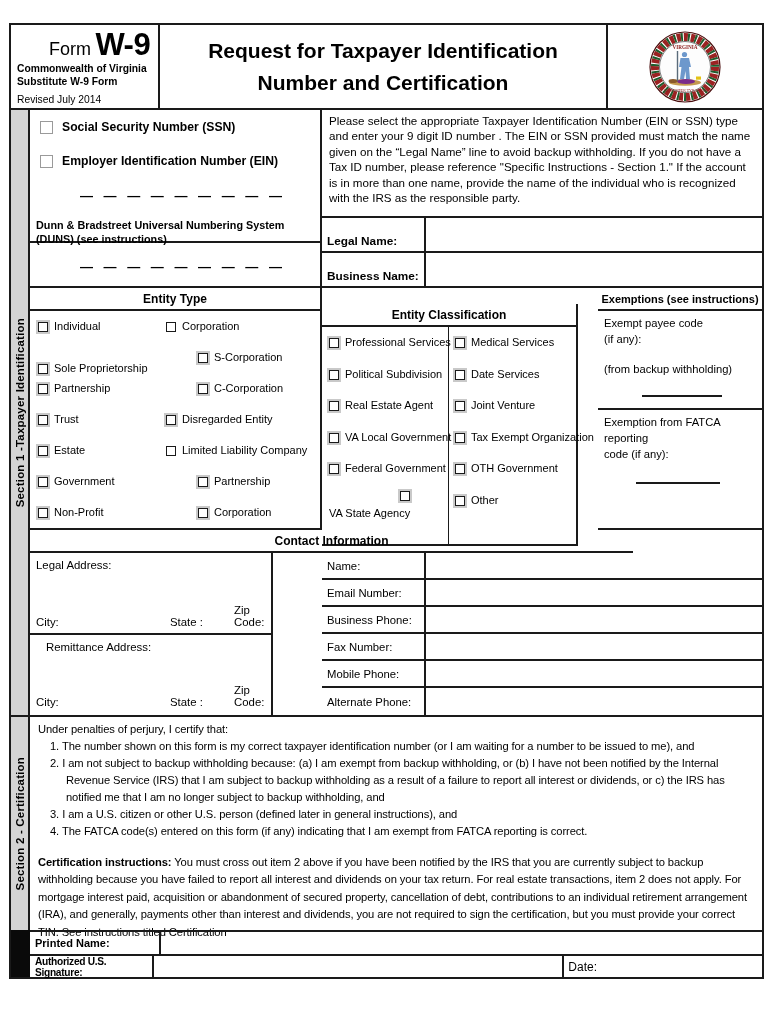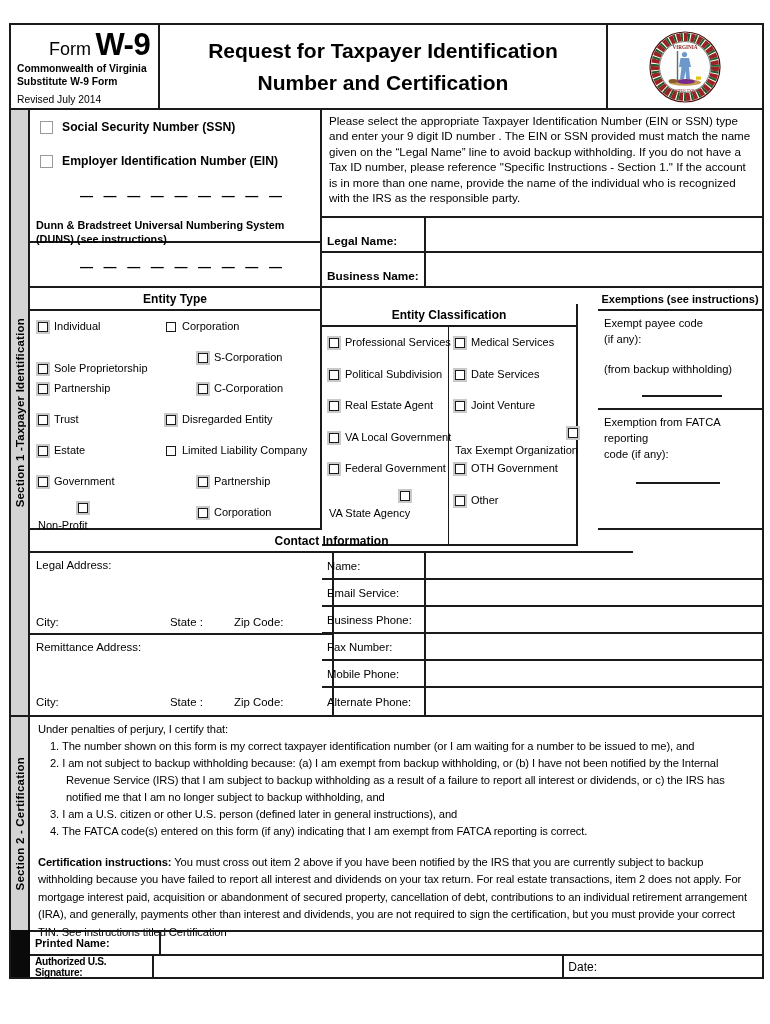--- a/index.html
+++ b/index.html
@@ -149,21 +149,21 @@
             <span>Limited Liability Company</span>
           </div>
       <div class="cbi" style="left:8px;top:161px;">
             <span class="cb field"></span>
             <span>Government</span>
           </div>
       <div class="cbi" style="left:168px;top:161px;">
             <span class="cb field"></span>
             <span>Partnership</span>
           </div>
-      <div class="cbi" style="left:8px;top:192px;flex-direction:column;">
+      <div class="cbi" style="left:8px;top:192px;">
             <span class="cb field"></span>
             <span>Non-Profit</span>
           </div>
       <div class="cbi" style="left:168px;top:192px;">
             <span class="cb field"></span>
             <span>Corporation</span>
           </div>
     </div>
   </div>
 
@@ -192,21 +192,21 @@
             <span>Real Estate Agent</span>
           </div>
       <div class="cbi" style="left:133px;top:69px;">
             <span class="cb field"></span>
             <span>Joint Venture</span>
           </div>
       <div class="cbi" style="left:7px;top:101px;">
             <span class="cb field"></span>
             <span>VA Local Government</span>
           </div>
-      <div class="cbi" style="left:133px;top:101px;flex-direction:column;">
+      <div class="cbi" style="left:133px;top:101px;">
             <span class="cb field"></span>
             <span>Tax Exempt Organization</span>
           </div>
       <div class="cbi" style="left:7px;top:132px;">
             <span class="cb field"></span>
             <span>Federal Government</span>
           </div>
       <div class="cbi" style="left:133px;top:132px;">
             <span class="cb field"></span>
             <span>OTH Government</span>
@@ -233,42 +233,42 @@
     </div>
     <div class="exm" style="height:118px;">
       <div>Exemption from FATCA reporting</div>
       <div>code (if any):</div>
       <div class="blankline" style="left:38px;top:72px;width:84px;"></div>
     </div>
   </div>
 
   <div class="abs colhdr b-b" style="left:19px;top:505px;width:603px;height:23px;">Contact Information</div>
 
-  <div class="abs b-r" style="left:19px;top:528px;width:304px;height:162px;">
+  <div class="abs b-r" style="left:19px;top:528px;width:243px;height:162px;">
     <div class="b-b cityrow" style="height:82px;position:relative;padding:6px 6px;">
       <div style="font-size:11.4px;">Legal Address:</div>
       <span style="left:6px;">City:</span>
       <span style="left:140px;">State :</span>
       <span style="left:204px;">Zip Code:</span>
     </div>
-    <div class="cityrow" style="height:78px;position:relative;padding:6px 6px;">
+    <div class="cityrow" style="height:78px;position:relative;padding:6px 16px;">
       <div style="font-size:11.4px;">Remittance Address:</div>
       <span style="left:6px;">City:</span>
       <span style="left:140px;">State :</span>
       <span style="left:204px;">Zip Code:</span>
     </div>
   </div>
 
   <div class="abs" style="left:311px;top:528px;width:440px;height:162px;">
     <div class="crow b-b" style="top:0;">
           <div class="clbl">Name:</div>
           <div class="cval"><input class="inp" value="" style=""></div>
         </div>
     <div class="crow b-b" style="top:27px;">
-          <div class="clbl">Email Service:</div>
+          <div class="clbl">Email Number:</div>
           <div class="cval"><input class="inp" value="" style=""></div>
         </div>
     <div class="crow b-b" style="top:54px;">
           <div class="clbl">Business Phone:</div>
           <div class="cval"><input class="inp" value="" style=""></div>
         </div>
     <div class="crow b-b" style="top:81px;">
           <div class="clbl">Fax Number:</div>
           <div class="cval"><input class="inp" value="" style=""></div>
         </div>

